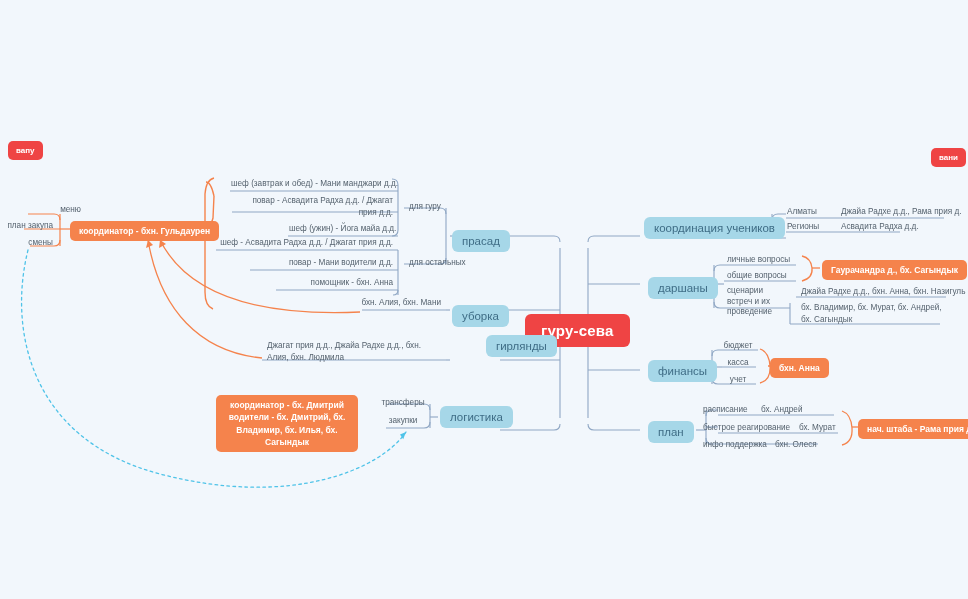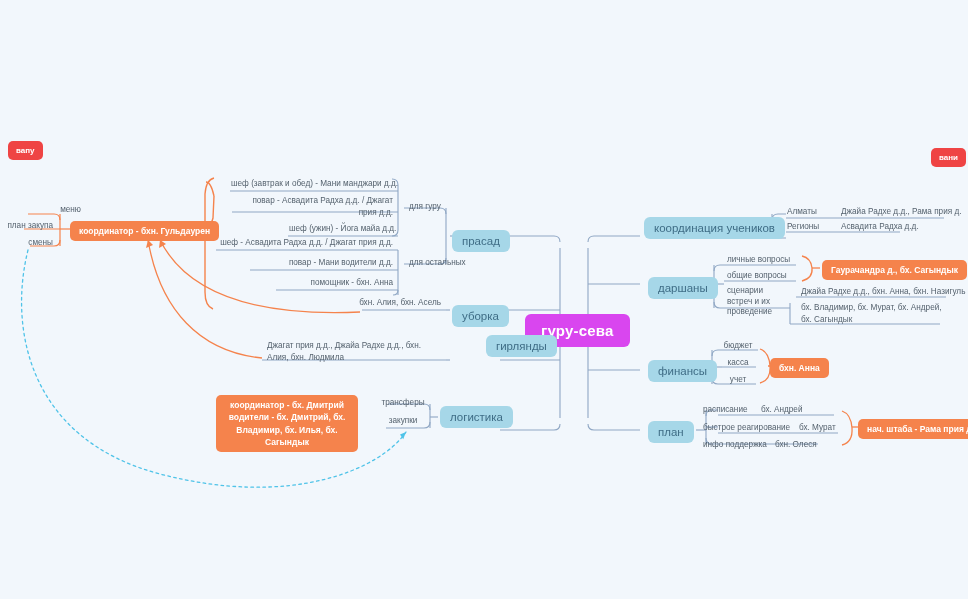--- a/index.html
+++ b/index.html
@@ -27,21 +27,21 @@
     height: 599px;
     pointer-events: none;
   }
   .node {
     position: absolute;
     box-sizing: border-box;
     white-space: nowrap;
   }
   
   .center-node {
-    background: #d946ef;
+    background: #ef4444;
     color: #ffffff;
     border-radius: 6px;
     font-size: 15px;
     font-weight: bold;
     padding: 8px 16px;
     text-align: center;
     letter-spacing: .2px;
   }
   
   .pill {
@@ -225,21 +225,21 @@
 
   <div class="node leaf nowrap right" style="left:228px; top:177px; width:170px;">шеф (завтрак и обед) - Мани манджари д.д.</div>
   <div class="node leaf right" style="left:230px; top:194px; width:166px;">повар - Асвадита Радха д.д. / Джагат прия д.д.</div>
   <div class="node leaf nowrap right" style="left:286px; top:222px; width:110px;">шеф (ужин) - Йога майа д.д.</div>
 
   <div class="node leaf nowrap right" style="left:214px; top:236px; width:182px;">шеф - Асвадита Радха д.д. / Джагат прия д.д.</div>
   <div class="node leaf nowrap right" style="left:248px; top:256px; width:148px;">повар - Мани водители д.д.</div>
   <div class="node leaf nowrap right" style="left:274px; top:276px; width:122px;">помощник - бхн. Анна</div>
 
   <div class="node pill" style="left:452px; top:305px;">уборка</div>
-  <div class="node leaf nowrap right" style="left:300px; top:296px; width:144px;">бхн. Алия, бхн. Асель</div>
+  <div class="node leaf nowrap right" style="left:300px; top:296px; width:144px;">бхн. Алия, бхн. Мани</div>
 
   <div class="node pill" style="left:452px; top:335px;margin-left:34px;">гирлянды</div>
   <div class="node leaf" style="left:264px; top:339px; width:178px;">Джагат прия д.д., Джайа Радхе д.д., бхн. Алия, бхн. Людмила</div>
 
   <div class="node pill" style="left:440px; top:406px;">логистика</div>
   <div class="node leaf nowrap center" style="left:378px; top:396px; width:50px;">трансферы</div>
   <div class="node leaf nowrap center" style="left:378px; top:414px; width:50px;">закупки</div>
   <div class="node orange-box" style="left:216px; top:395px; width:142px;">координатор - бх. Дмитрий<br>водители - бх. Дмитрий, бх. Владимир, бх. Илья, бх. Сагындык</div>
 
   <div class="node pill" style="left:644px; top:217px;">координация учеников</div>

